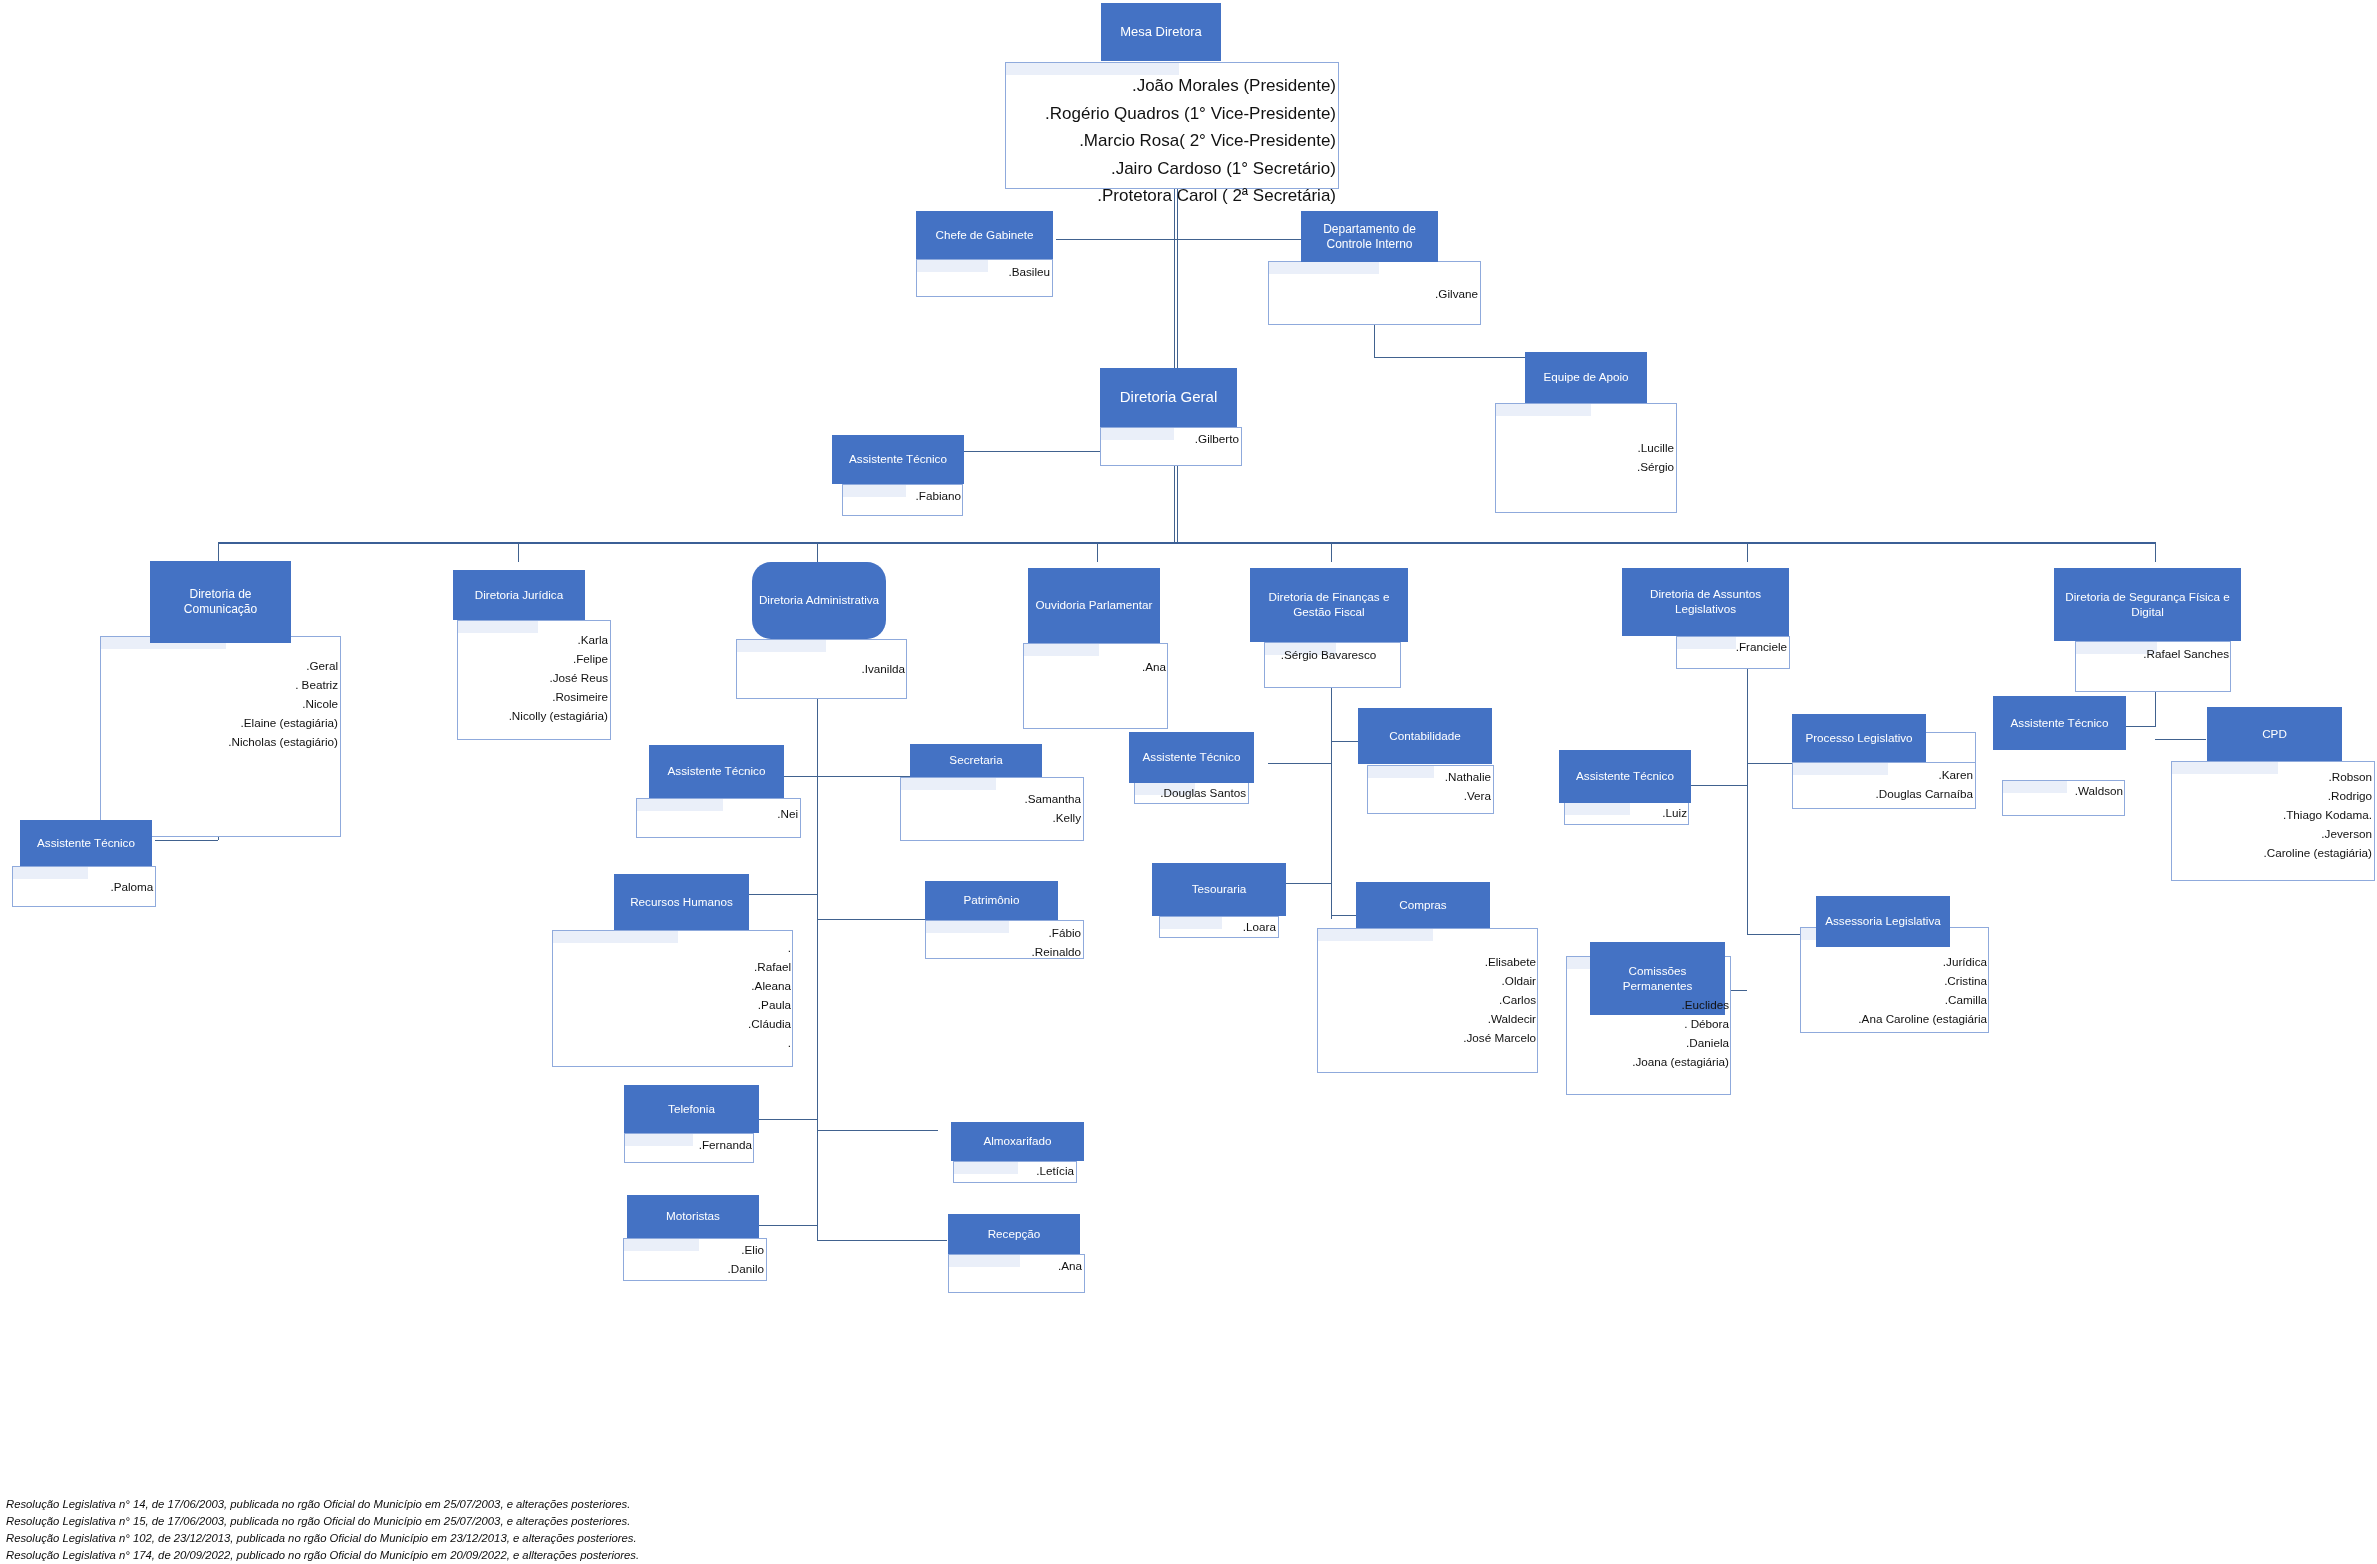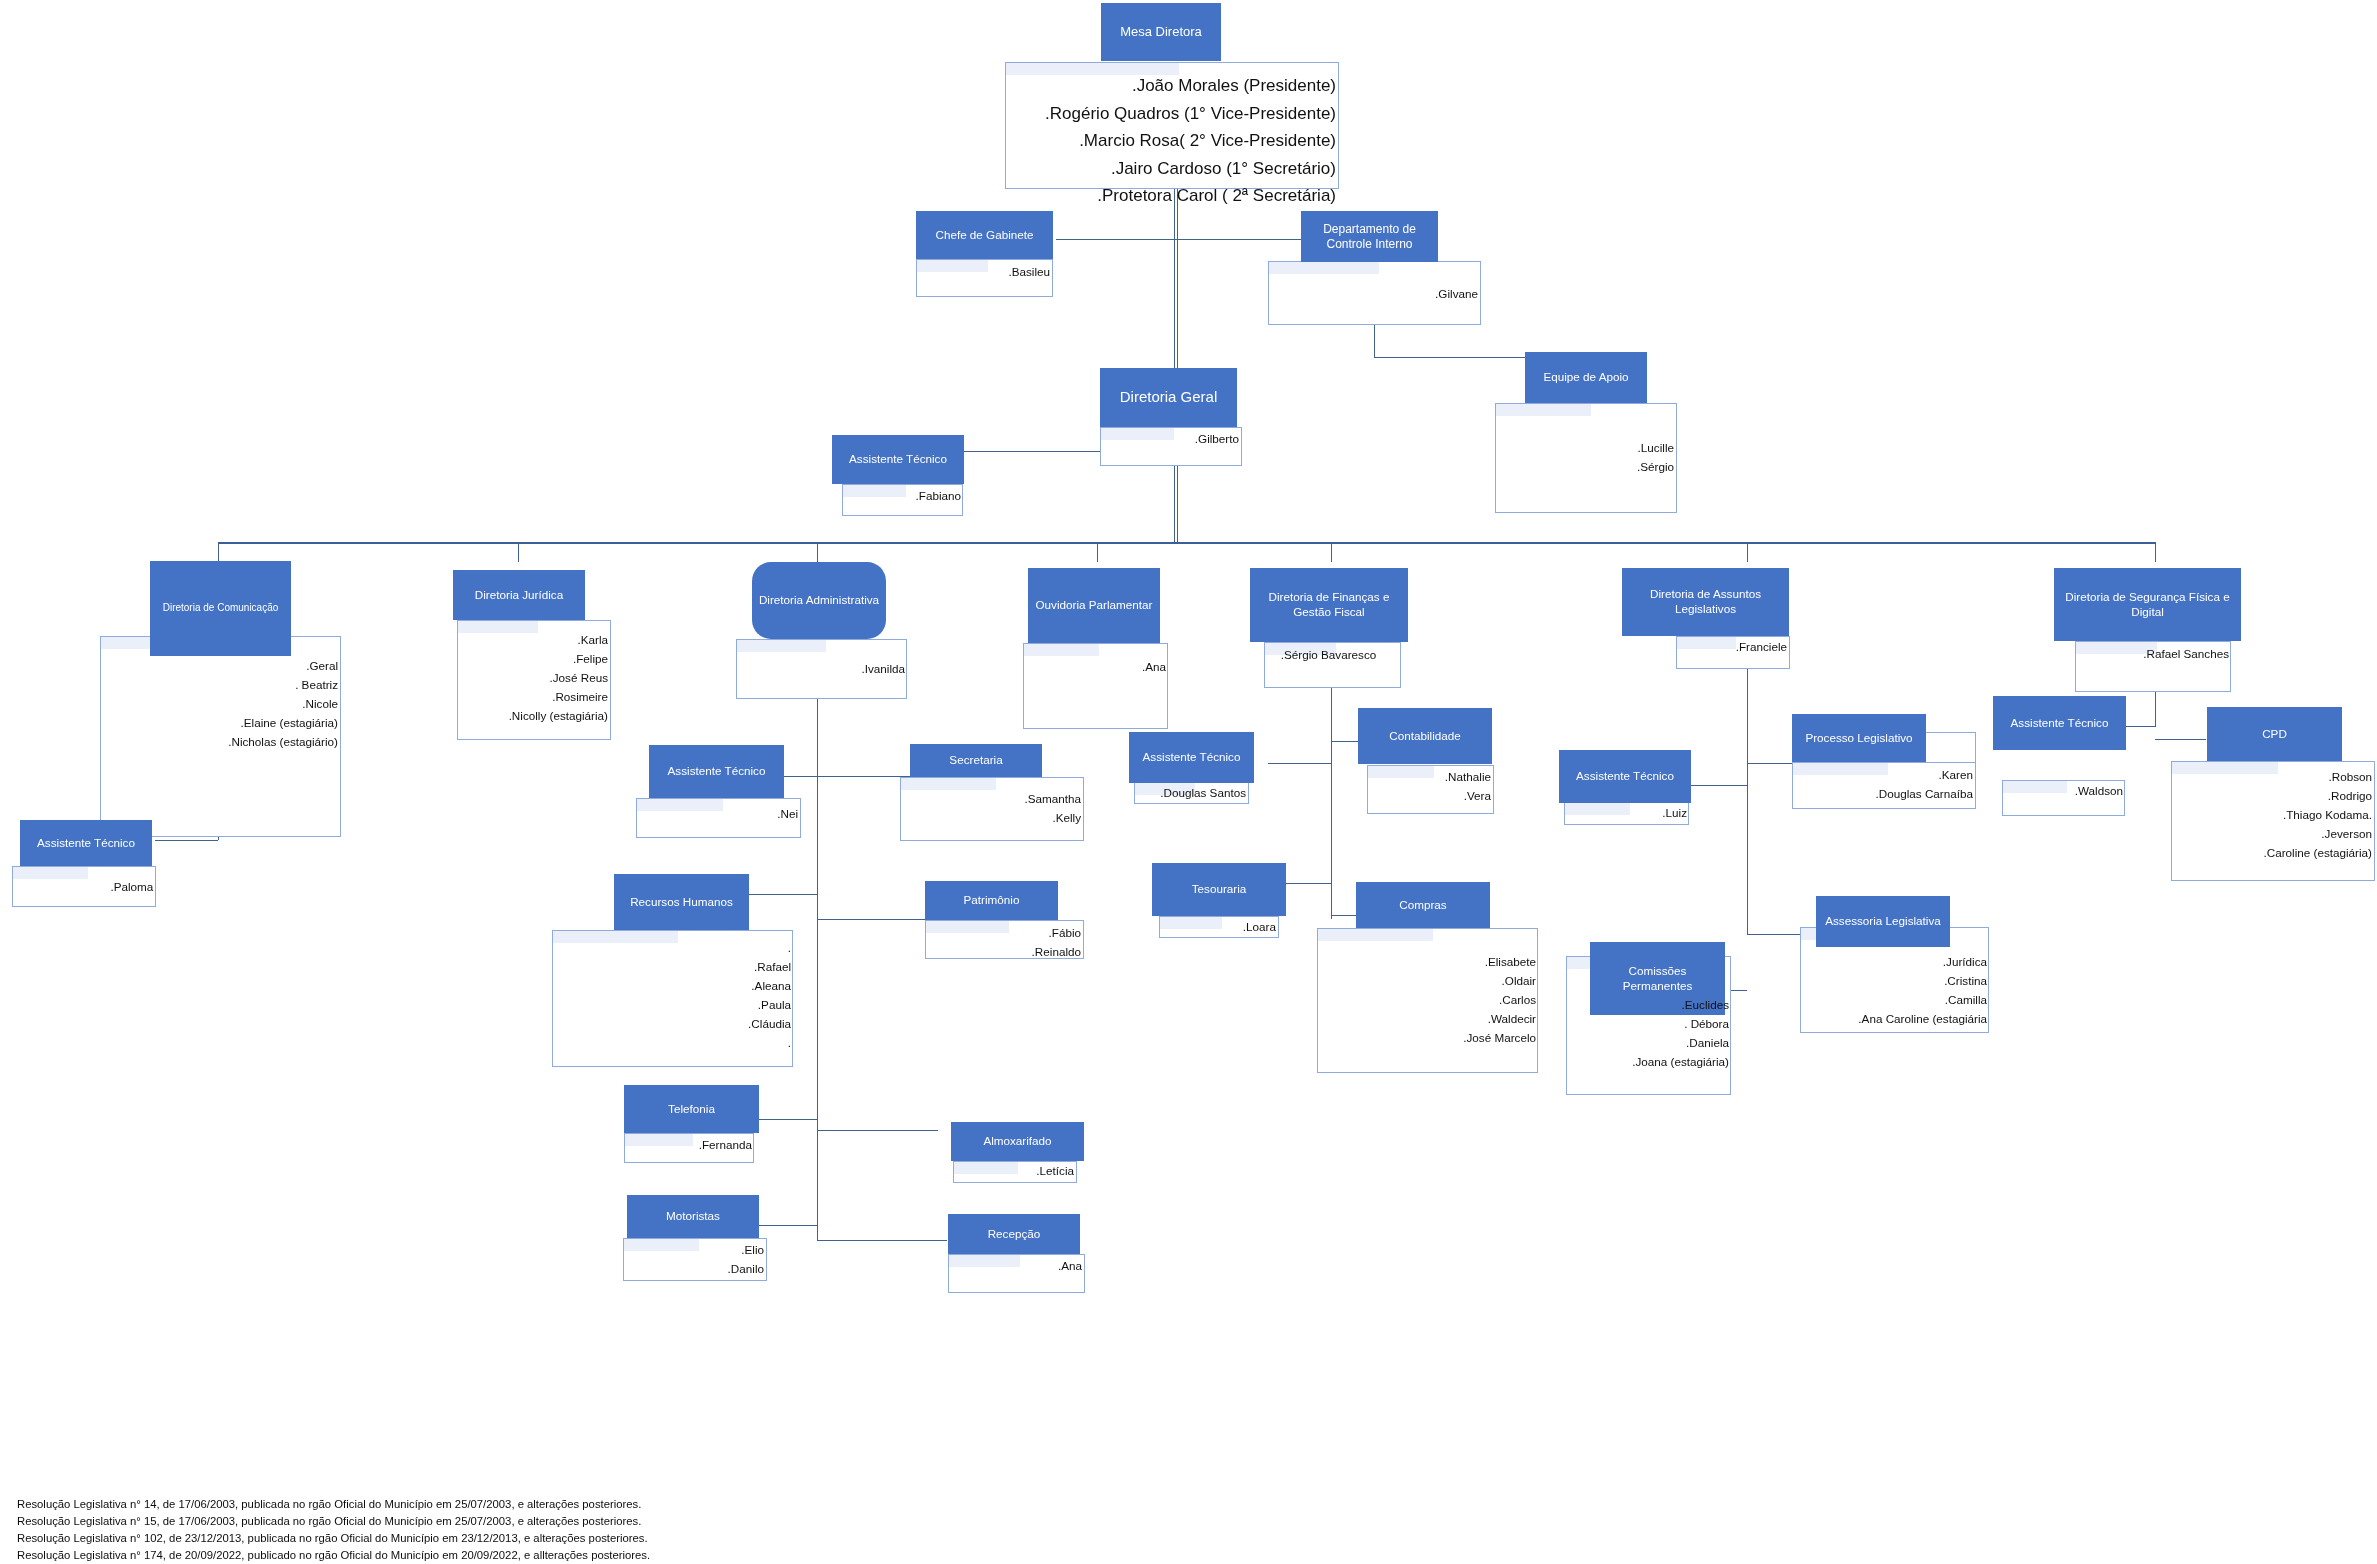--- a/index.html
+++ b/index.html
@@ -18,22 +18,22 @@
   .hdr{position:absolute;background:#4472C4;color:#ffffff;display:flex;
        align-items:center;justify-content:center;text-align:center;
        line-height:1.25;box-sizing:border-box;padding:1.4px 2.7px;}
   .bdy{position:absolute;background:#ffffff;border:1px solid #8faadc;
        box-sizing:border-box;}
   .bdy .shade{position:absolute;left:0;top:0;height:11.7px;background:#eaeff9;}
   .people{position:absolute;right:4.1px;text-align:right;color:#111;
           line-height:1.62;white-space:nowrap;}
   .people div{white-space:nowrap;}
 
-  .footer{position:absolute;left:17px;color:#0d0d0d;line-height:1.52;
-          font-family:"Liberation Sans", sans-serif;}
+  .footer{position:absolute;left:6px;color:#0d0d0d;line-height:1.52;
+          font-family:"Liberation Sans", sans-serif;font-style:italic;}
   .footer div{white-space:nowrap;}
 </style>
 </head>
 <body>
 
 <div id="canvas">
 
   <div class="ln v" style="left:1174px;top:66px;height:477px;"></div>
   <div class="ln v" style="left:1177px;top:66px;height:477px;"></div>
 
@@ -157,21 +157,21 @@
     </div>
     <div class="people" style="left:842px;top:487px;width:119px;font-size:11.7px;">
         <div>.Fabiano</div>
       </div>
   </div>
 
   <div class="node">
     <div class="bdy" style="left:100px;top:636px;width:241px;height:201px;">
       <div class="shade" style="width:125px;"></div>
     </div>
-    <div class="hdr" style="left:150px;top:561px;width:141px;height:95px;font-size:10px;">
+    <div class="hdr" style="left:150px;top:561px;width:141px;height:82px;font-size:12px;">
       <span>Diretoria de Comunicação</span>
     </div>
     <div class="people" style="left:100px;top:657px;width:238px;font-size:11.7px;">
         <div>.Geral</div>
         <div>. Beatriz</div>
         <div>.Nicole</div>
         <div>.Elaine (estagiária)</div>
         <div>.Nicholas (estagiário)</div>
       </div>
   </div>

